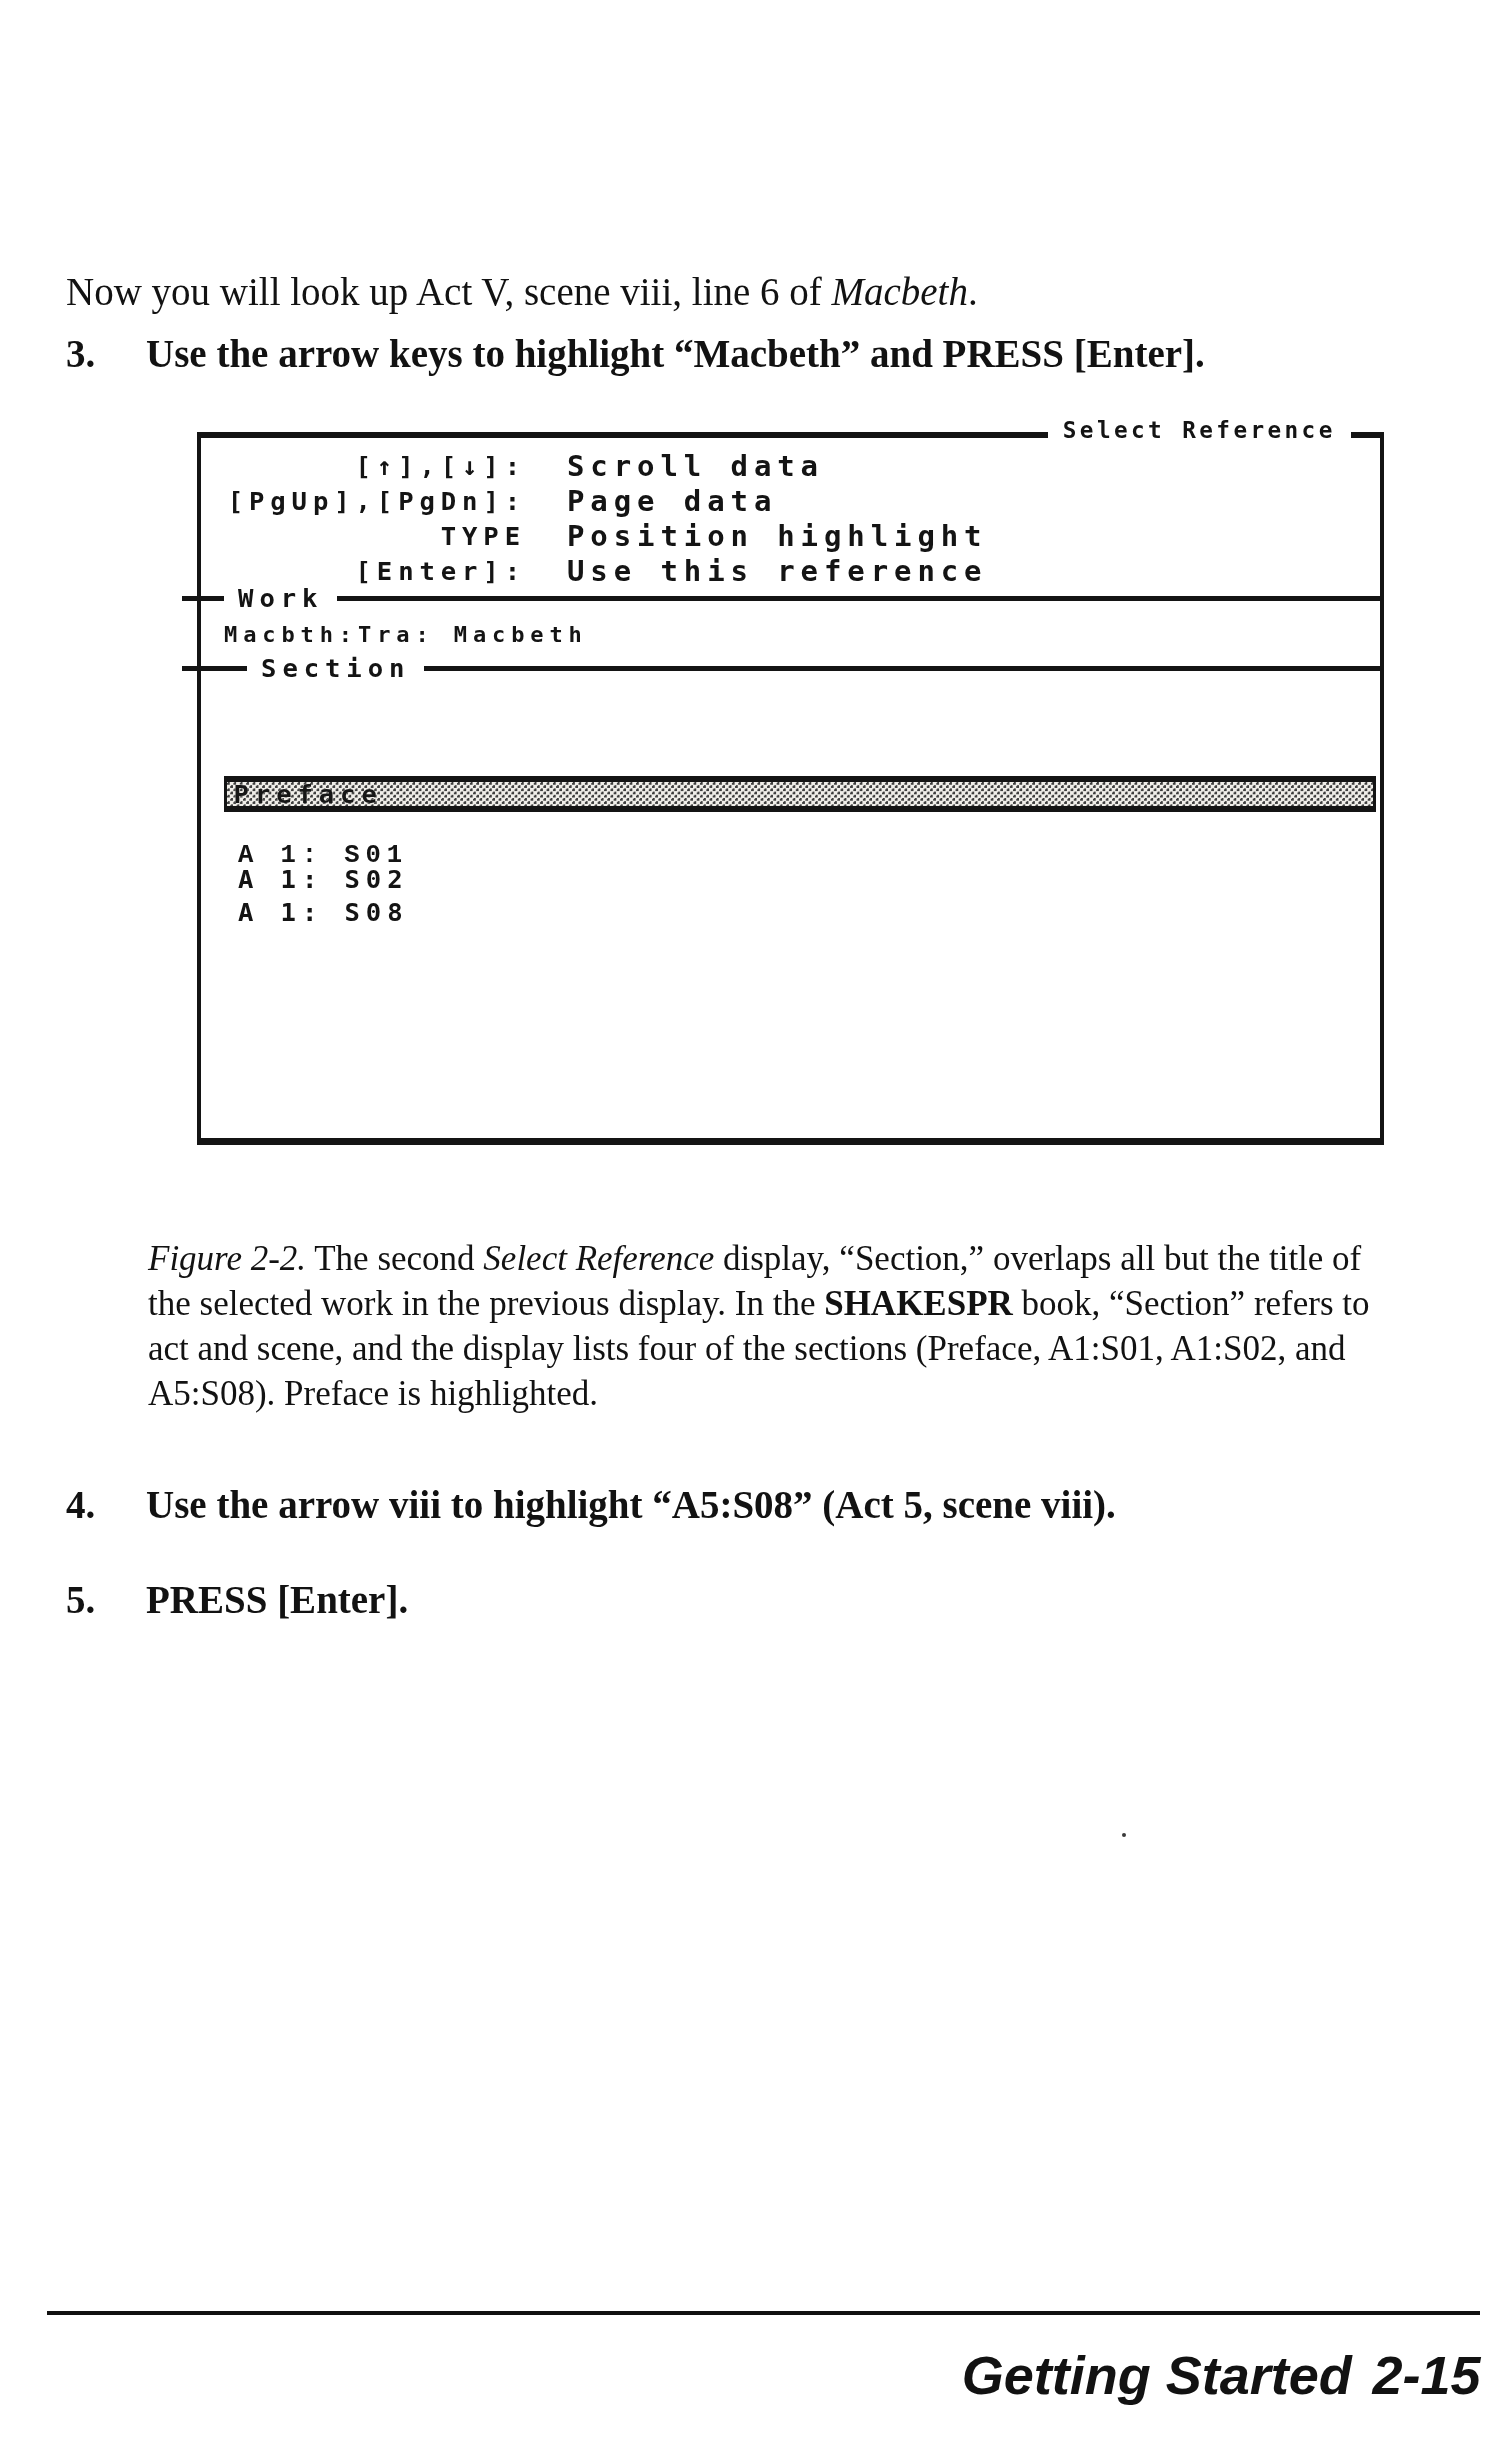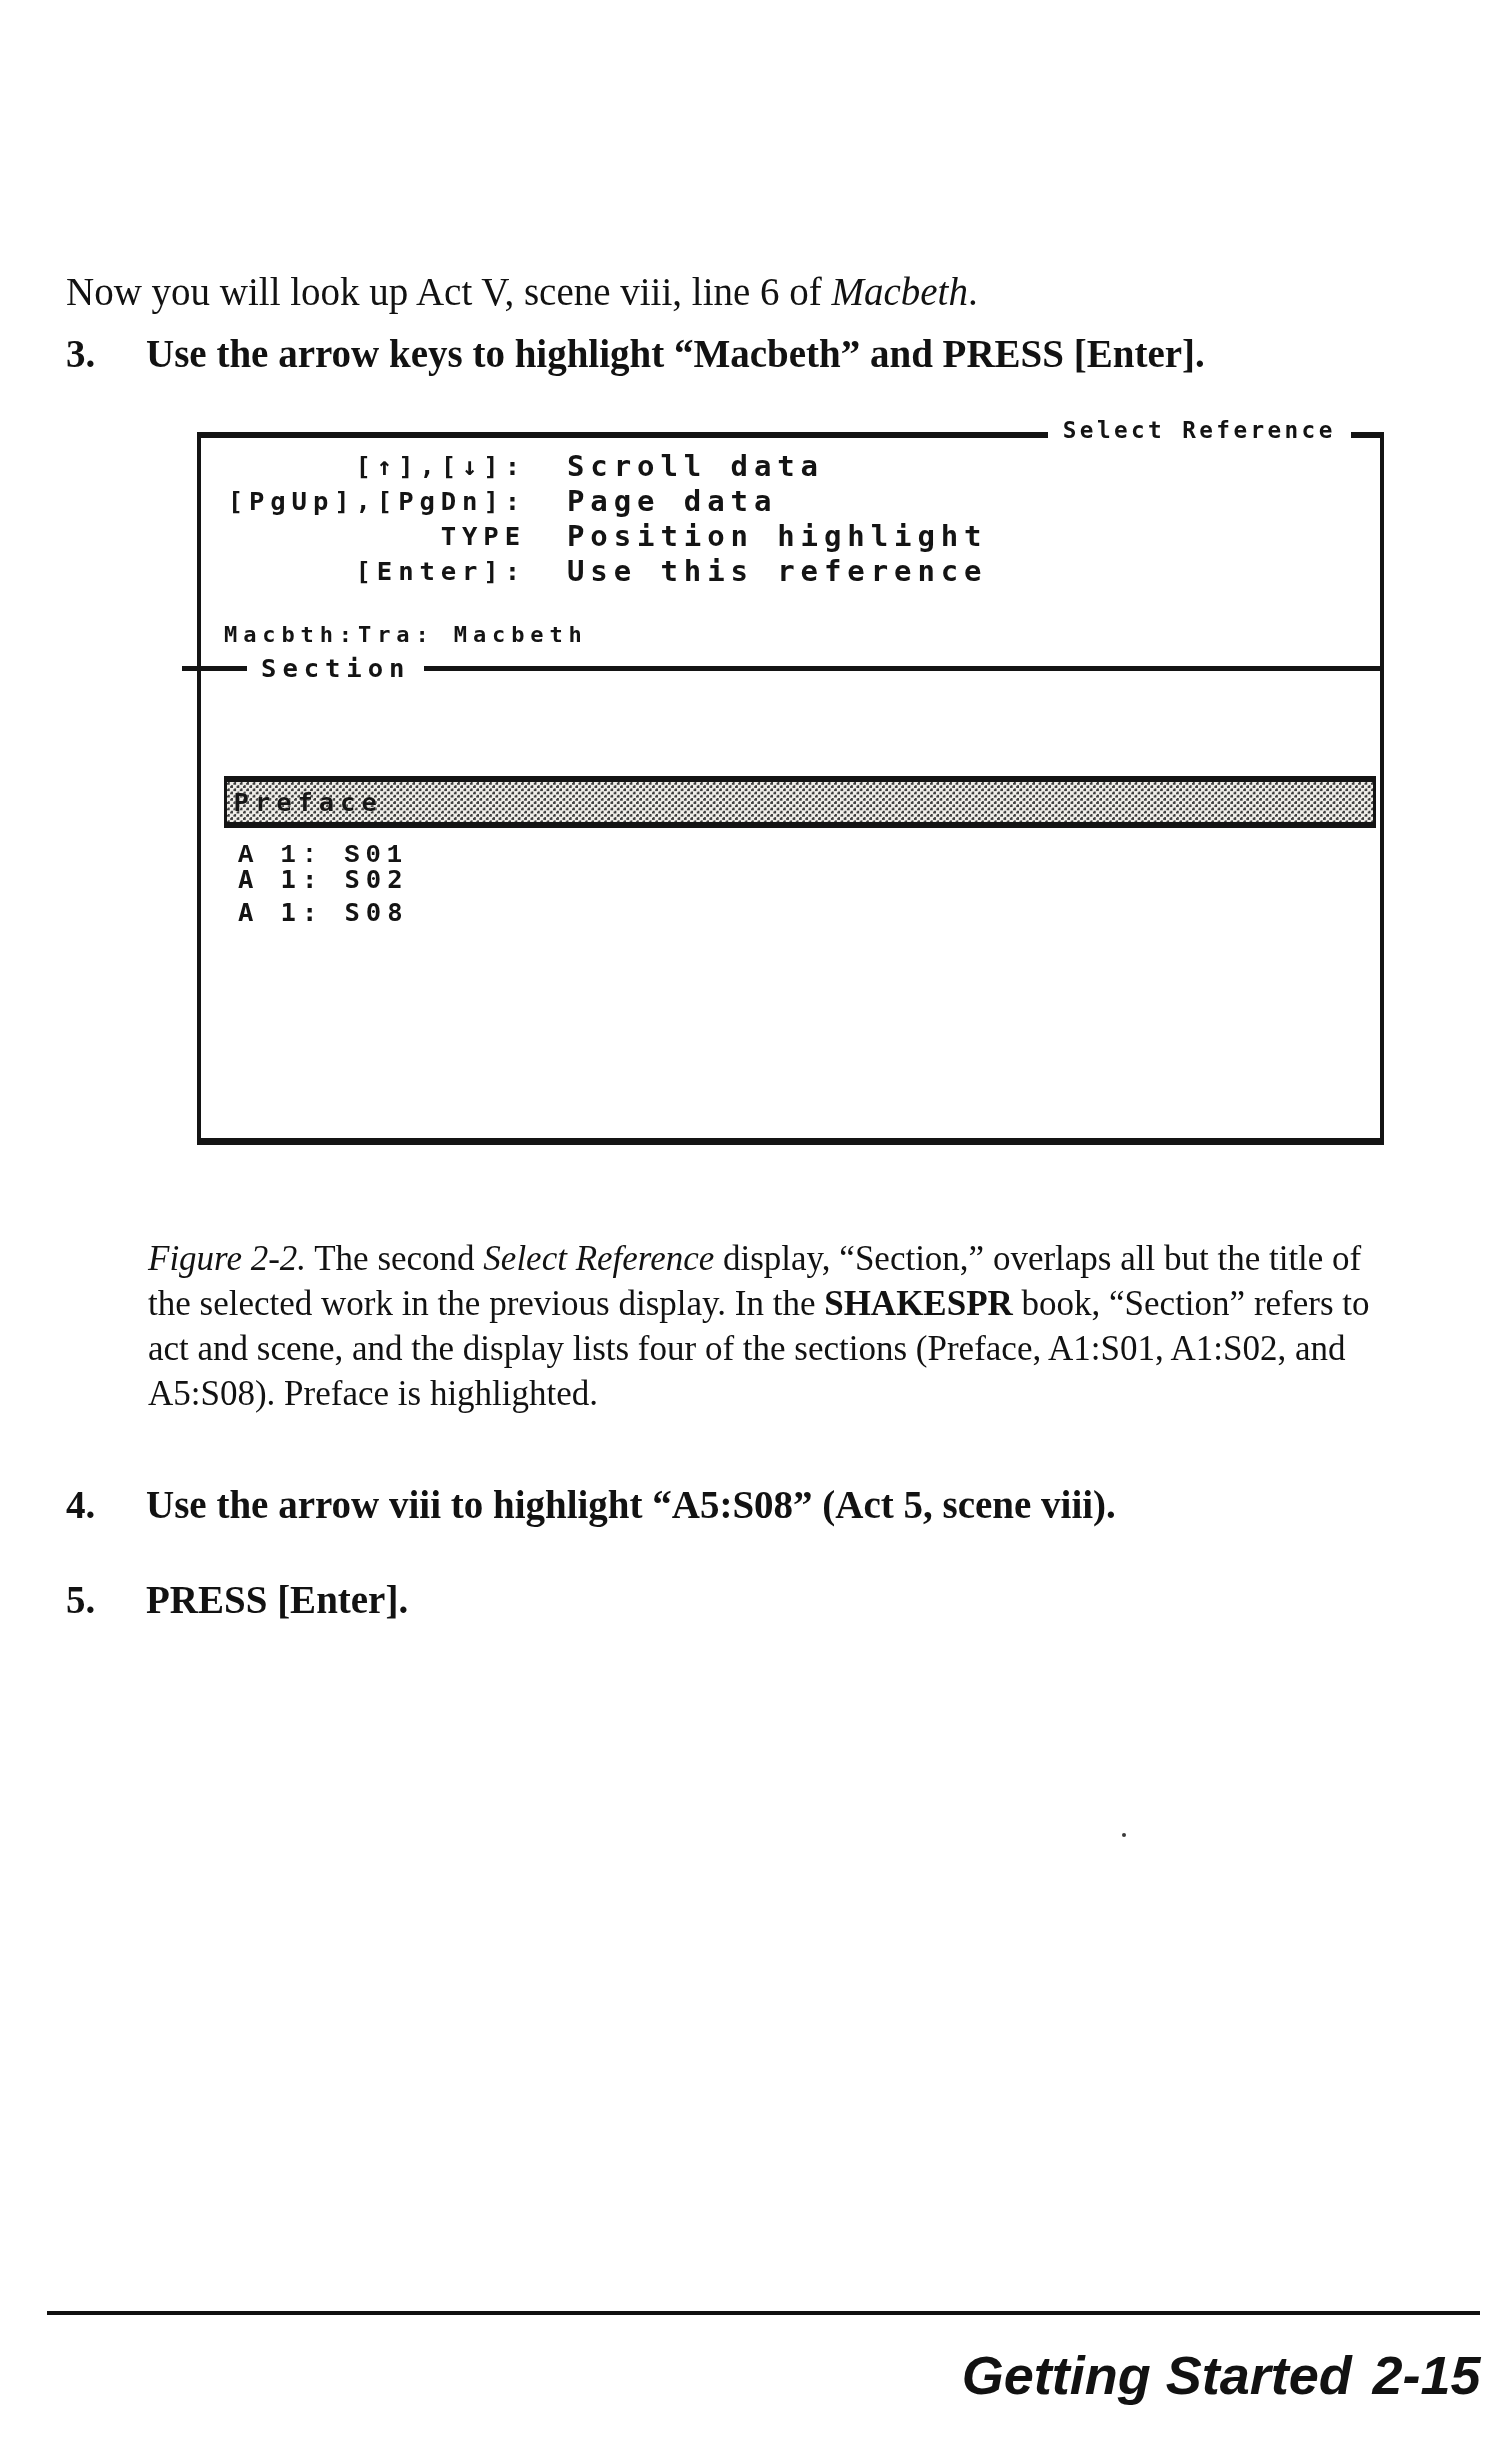--- a/index.html
+++ b/index.html
@@ -77,21 +77,21 @@
   }
   .sep .fill{flex:1 1 auto;height:4.9px;background:#141414;}
 
   .workval{
     position:absolute;left:23px;top:183px;
     font-size:22px;letter-spacing:5.9px;line-height:28.6px;white-space:pre;
   }
 
   .hl-bar{
     position:absolute;left:22.7px;top:338px;
-    width:1152px;height:52px;
+    width:1152px;height:36px;
     box-sizing:border-box;
     border:3px solid #141414;
     border-top-width:6.4px;border-bottom-width:6.9px;
     background-color:#f0eee9;
     background-image:
       radial-gradient(circle at 1.5px 1.5px, #3d3d3d 1.3px, transparent 1.5px),
       radial-gradient(circle at 1.5px 1.5px, #3d3d3d 1.3px, transparent 1.5px);
     background-size:6.4px 6.4px;
     background-position:0 0, 3.2px 3.2px;
     display:flex;align-items:center;
@@ -165,20 +165,25 @@
         <div class="hrow">
           <span class="hkeys tfont">TYPE</span>
           <span class="hdesc tfont">Position highlight</span>
         </div>
         <div class="hrow">
           <span class="hkeys tfont">[Enter]:</span>
           <span class="hdesc tfont">Use this reference</span>
         </div>
       </div>
 
+      <div class="sep sep-work">
+        <span class="dash"></span>
+        <span class="slabel tfont">Work</span>
+        <span class="fill"></span>
+      </div>
 
       <div class="workval tfont">Macbth:Tra: Macbeth</div>
 
       <div class="sep sep-section">
         <span class="dash"></span>
         <span class="slabel tfont">Section</span>
         <span class="fill"></span>
       </div>
 
       <div class="hl-bar">

